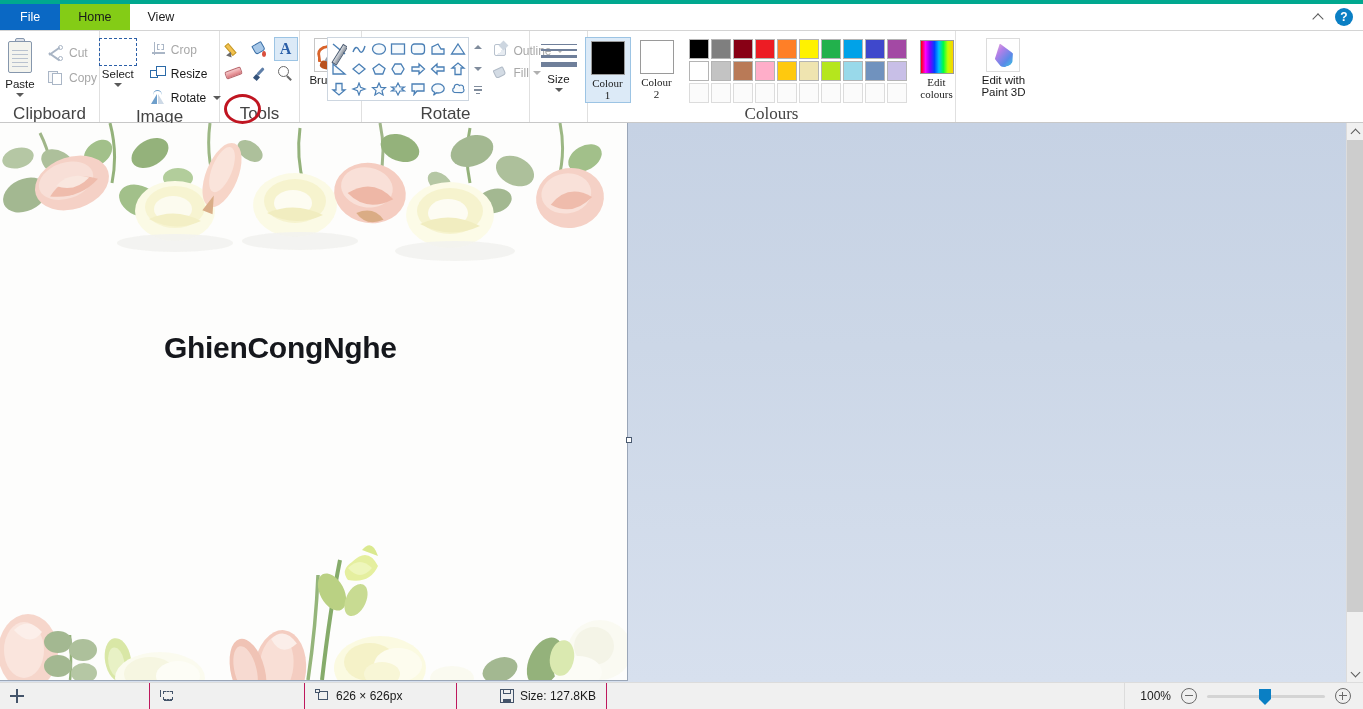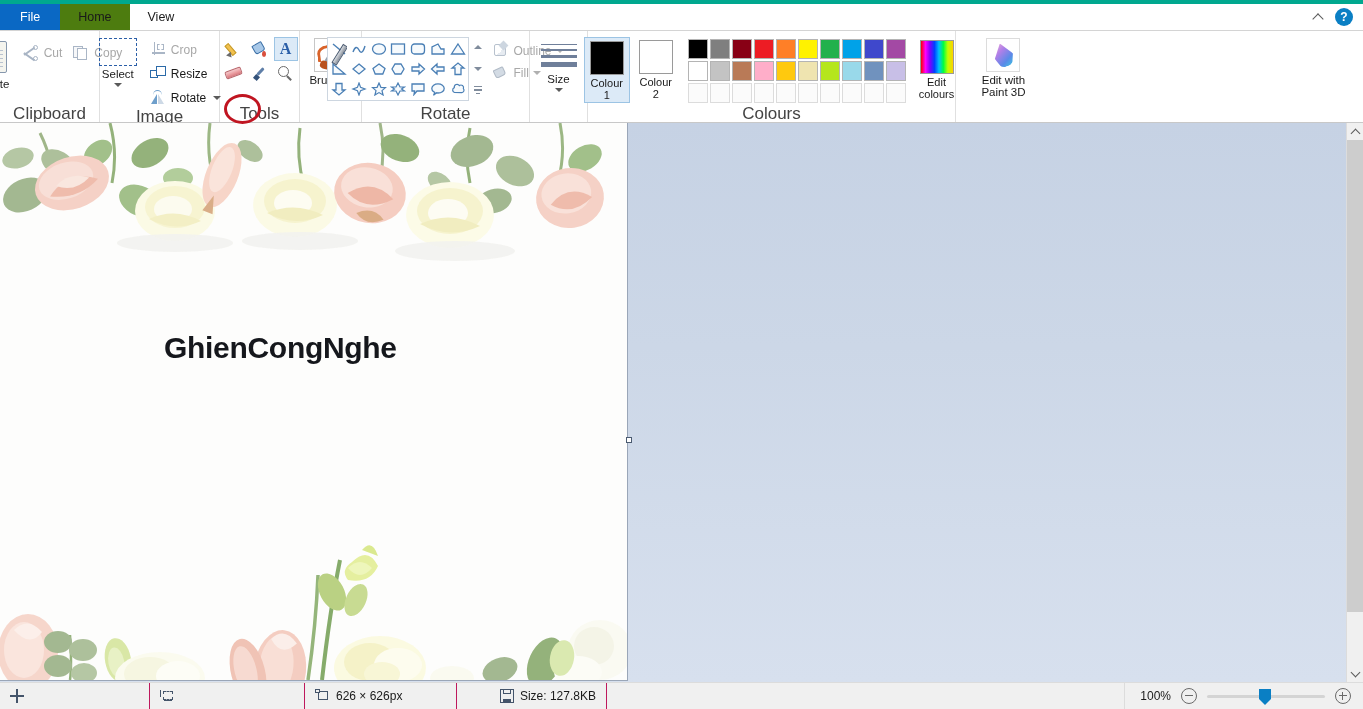--- a/index.html
+++ b/index.html
@@ -22,21 +22,21 @@
     display: flex; align-items: stretch;
     position: relative;
     border-bottom: 1px solid #d4d4d4;
   }
   .tab {
     display: flex; align-items: center; 
     padding: 0 18px; font-size: 12.5px; color: #1a1a1a;
     cursor: default; position: relative;
   }
   .tab.file { background: #0a68c4; color: #ffffff; padding: 0 20px; }
-  .tab.active { background: #4d7c0f; }
+  .tab.active { background: #84cc16; }
   #tabstrip .win-btns {
     margin-left: auto; display: flex; align-items: center; gap: 8px;
     padding-right: 10px;
   }
   .chev-up { width: 16px; height: 16px; position: relative; cursor: default; }
   .chev-up::before {
     content: ""; position: absolute; left: 3px; top: 6px;
     width: 7px; height: 7px;
     border-left: 1.4px solid #5a5a5a; border-top: 1.4px solid #5a5a5a;
     transform: rotate(45deg);
@@ -281,21 +281,21 @@
     background:#d3dbe4; border:1.3px solid #b0bac6; transform: rotate(-25deg);
     border-radius: 1px 1px 3px 3px;
   }
 
   
   #grp-size { width: 58px; }
   #size-ico { display:flex; flex-direction:column; gap:4px; align-items:center; padding-top:6px; }
   #size-ico i { display:block; width:36px; background:#6f7f9a; }
 
   
-  #grp-colours { width: 368px; }
+  #grp-colours { width: 368px; font-family: Liberation Serif, serif; }
   #grp-colours .group-body { gap: 4px; padding-top: 4px; align-items:flex-start; }
   .colbox {
     display:flex; flex-direction:column; align-items:center; cursor:default;
     padding: 3px 5px 1px 5px;
   }
   .colbox.sel { background:#dceaf7; border:1px solid #9cc4e4; }
   .colbox .sw {
     width: 34px; height: 34px; border: 1px solid #9a9a9a;
   }
   .colbox .lbl { font-size: 11px; text-align:center; line-height:12px; margin-top:2px; }
@@ -456,21 +456,21 @@
             <div class="board"></div>
           <div class="line" style="top:12px"></div>
             <div class="line" style="top:16px"></div>
           <div class="line" style="top:20px"></div>
             <div class="line" style="top:24px"></div>
           <div class="line" style="top:28px"></div>
         </div>
         <div class="lbl">Paste</div>
         <div class="caret-down"></div>
       </div>
-      <div style="display:flex;flex-direction:row;gap:3px;padding-top:6px;">
+      <div style="display:flex;flex-direction:column;gap:3px;padding-top:6px;">
         <div class="smallbtn disabled">
           <span class="cut-ico">
             <i class="blade b1"></i>
               <i class="blade b2"></i>
               <i class="ring r1"></i>
               <i class="ring r2"></i>
           </span>
           <span>Cut</span>
         </div>
         <div class="smallbtn disabled">

